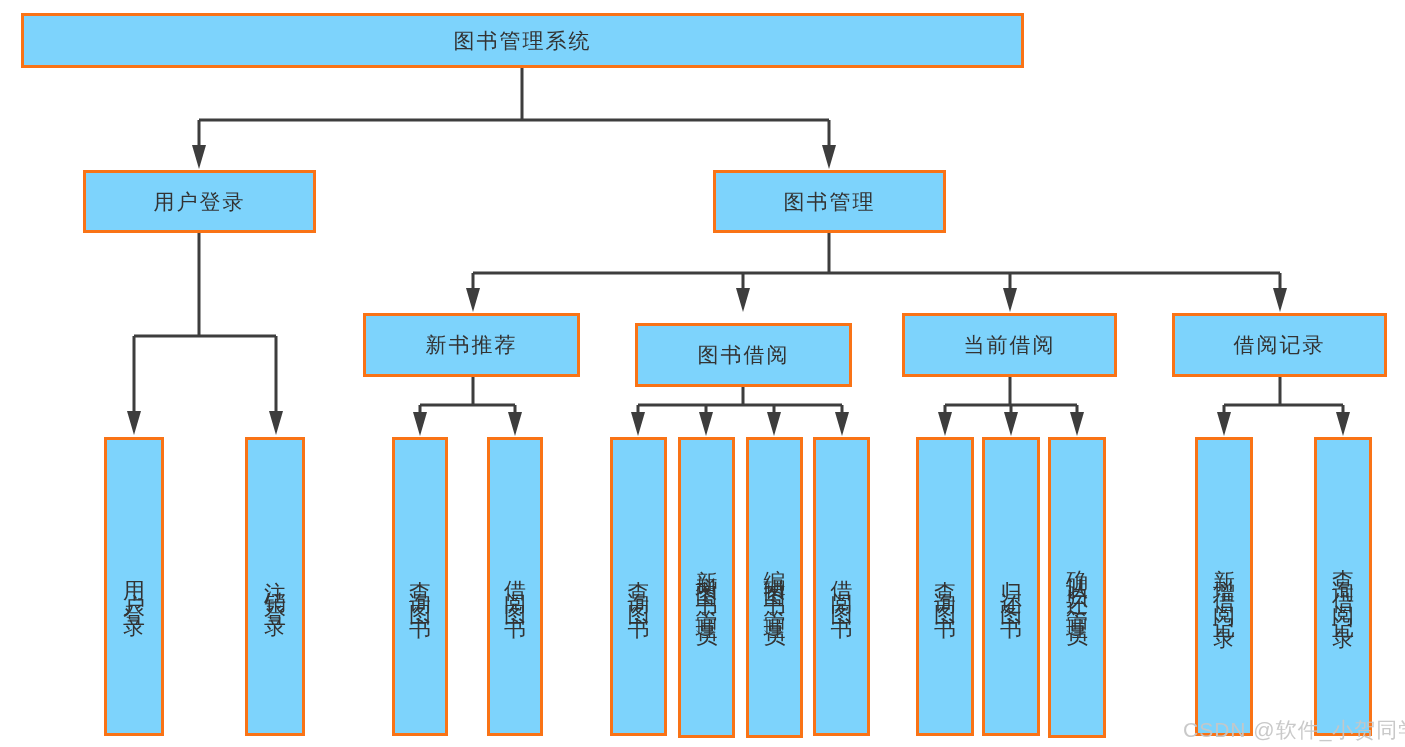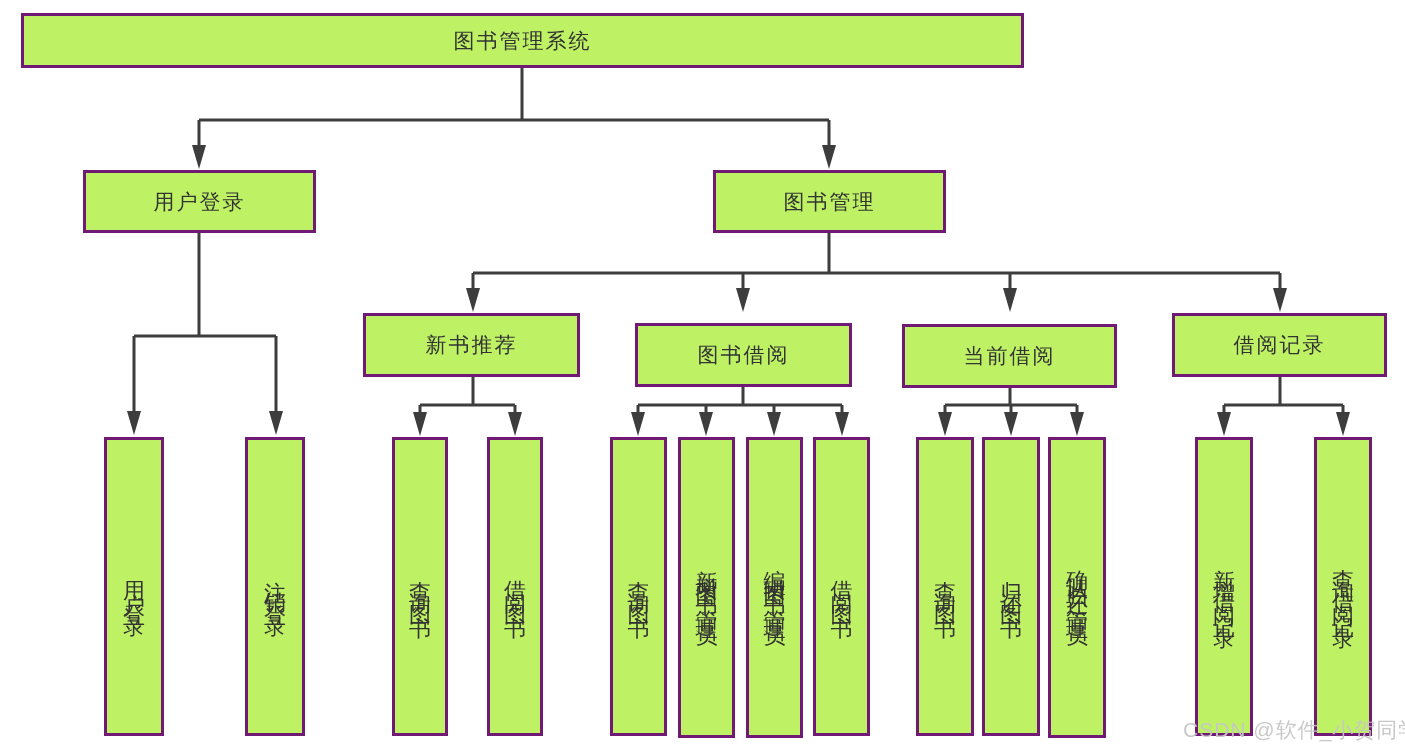--- a/index.html
+++ b/index.html
@@ -17,22 +17,22 @@
   }
   .connectors {
     position: absolute;
     left: 0;
     top: 0;
     z-index: 1;
   }
   .node {
     position: absolute;
     box-sizing: border-box;
-    background: #bef264;
-    border: 3px solid #701a75;
+    background: #7dd3fc;
+    border: 3px solid #f97316;
     color: #333333;
     display: flex;
     align-items: center;
     justify-content: center;
     z-index: 2;
   }
   .hbox {
     font-size: 21px;
     letter-spacing: 2px;
     white-space: nowrap;
@@ -110,21 +110,21 @@
     </g>
   </svg>
 
   <div class="node hbox" style="left:21px; top:13px; width:1003px; height:55px;">图书管理系统</div>
 
   <div class="node hbox" style="left:83px; top:170px; width:233px; height:63px;">用户登录</div>
   <div class="node hbox" style="left:713px; top:170px; width:233px; height:63px;font-family:Liberation Mono, monospace;">图书管理</div>
 
   <div class="node hbox" style="left:363px; top:313px; width:217px; height:64px;">新书推荐</div>
   <div class="node hbox" style="left:635px; top:323px; width:217px; height:64px;">图书借阅</div>
-  <div class="node hbox" style="left:902px; top:324px; width:215px; height:64px;">当前借阅</div>
+  <div class="node hbox" style="left:902px; top:313px; width:215px; height:64px;">当前借阅</div>
   <div class="node hbox" style="left:1172px; top:313px; width:215px; height:64px;font-family:Liberation Serif, serif;">借阅记录</div>
 
   <div class="node vbox" style="left:104px; top:437px; width:60px; height:299px;">用户登录</div>
   <div class="node vbox" style="left:245px; top:437px; width:60px; height:299px;">注销登录</div>
 
   <div class="node vbox" style="left:392px; top:437px; width:56px; height:299px;">查询图书</div>
   <div class="node vbox" style="left:487px; top:437px; width:56px; height:299px;">借阅图书</div>
 
   <div class="node vbox" style="left:610px; top:437px; width:57px; height:299px;">查询图书</div>
   <div class="node vbox long" style="left:678px; top:437px; width:57px; height:301px;">新增图书（管理员）</div>

